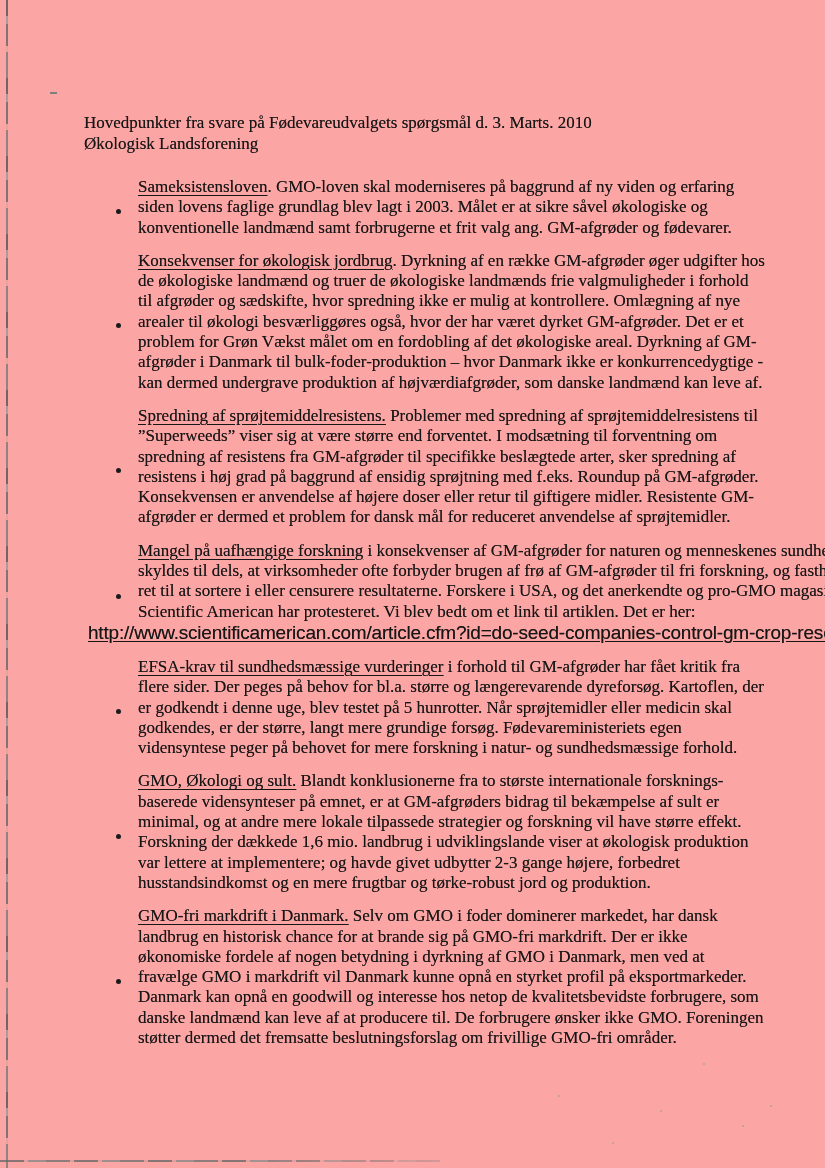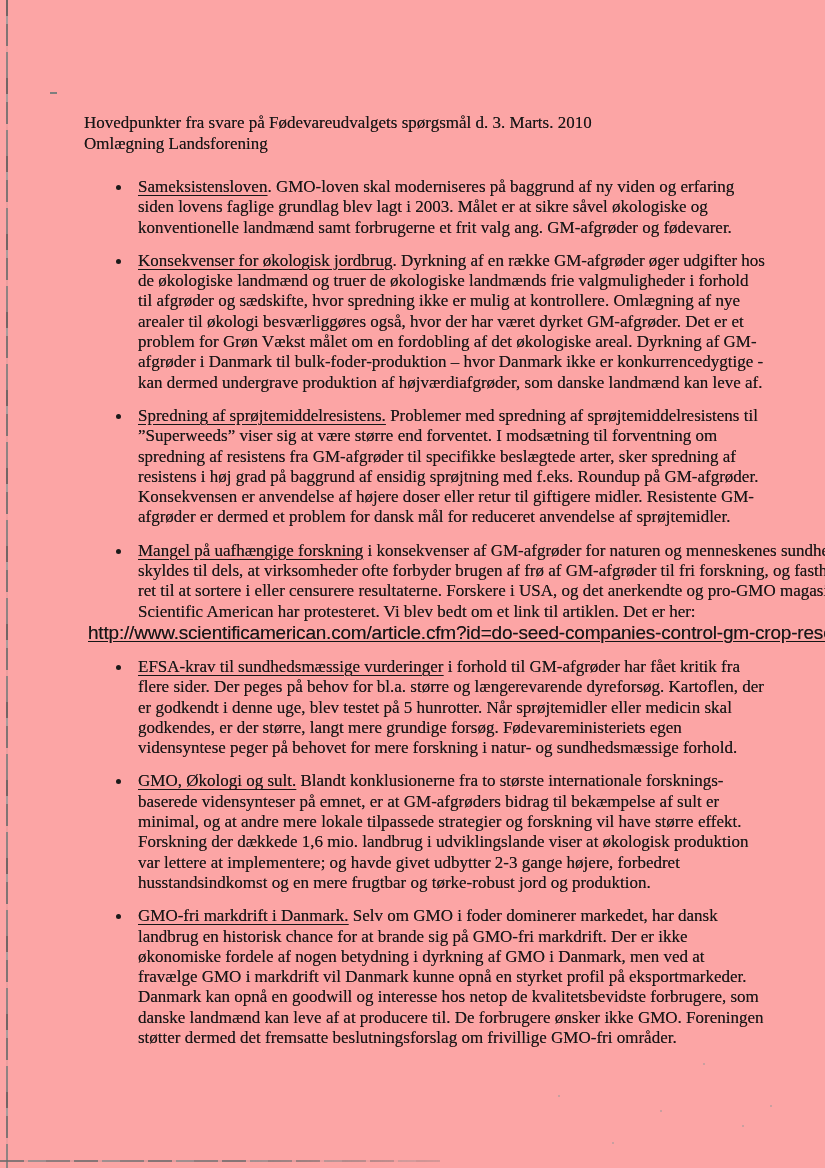--- a/index.html
+++ b/index.html
@@ -85,21 +85,21 @@
     line-height: 21px;
     text-shadow: 0 0 0.5px rgba(0,0,0,0.55);
   }
   ul.bullets {
     list-style: none;
     margin: 23px 0 0 0;
     padding: 0;
   }
   li.bullet {
     display: flex;
-    align-items: flex-start;
+    align-items: center;
     margin-bottom: 13px;
     font-size: 17px;
     line-height: 20.3px;
     text-shadow: 0 0 0.5px rgba(0,0,0,0.55);
   }
   .dot {
     flex: 0 0 5px;
     width: 5px;
     height: 5px;
     border-radius: 50%;
@@ -134,21 +134,21 @@
   <div class="speck s2"></div>
   <div class="speck s3"></div>
   <div class="speck s4"></div>
   <div class="speck s5"></div>
   <div class="speck s6"></div>
 
   <div class="content">
 
     <div class="doc-header">
       <div>Hovedpunkter fra svare på Fødevareudvalgets spørgsmål d. 3. Marts. 2010</div>
-      <div>Omlægning Landsforening</div>
+      <div>Økologisk Landsforening</div>
     </div>
 
     <ul class="bullets">
 
       <li class="bullet">
         <span class="dot"></span>
         <div class="btext"><span class="bh">Sameksistensloven</span><span>. </span><span>GMO-loven skal moderniseres på baggrund af ny viden og erfaring siden lovens faglige grundlag blev lagt i 2003. Målet er at sikre såvel økologiske og konventionelle landmænd samt forbrugerne et frit valg ang. GM-afgrøder og fødevarer.</span></div>
       </li>
 
       <li class="bullet">

